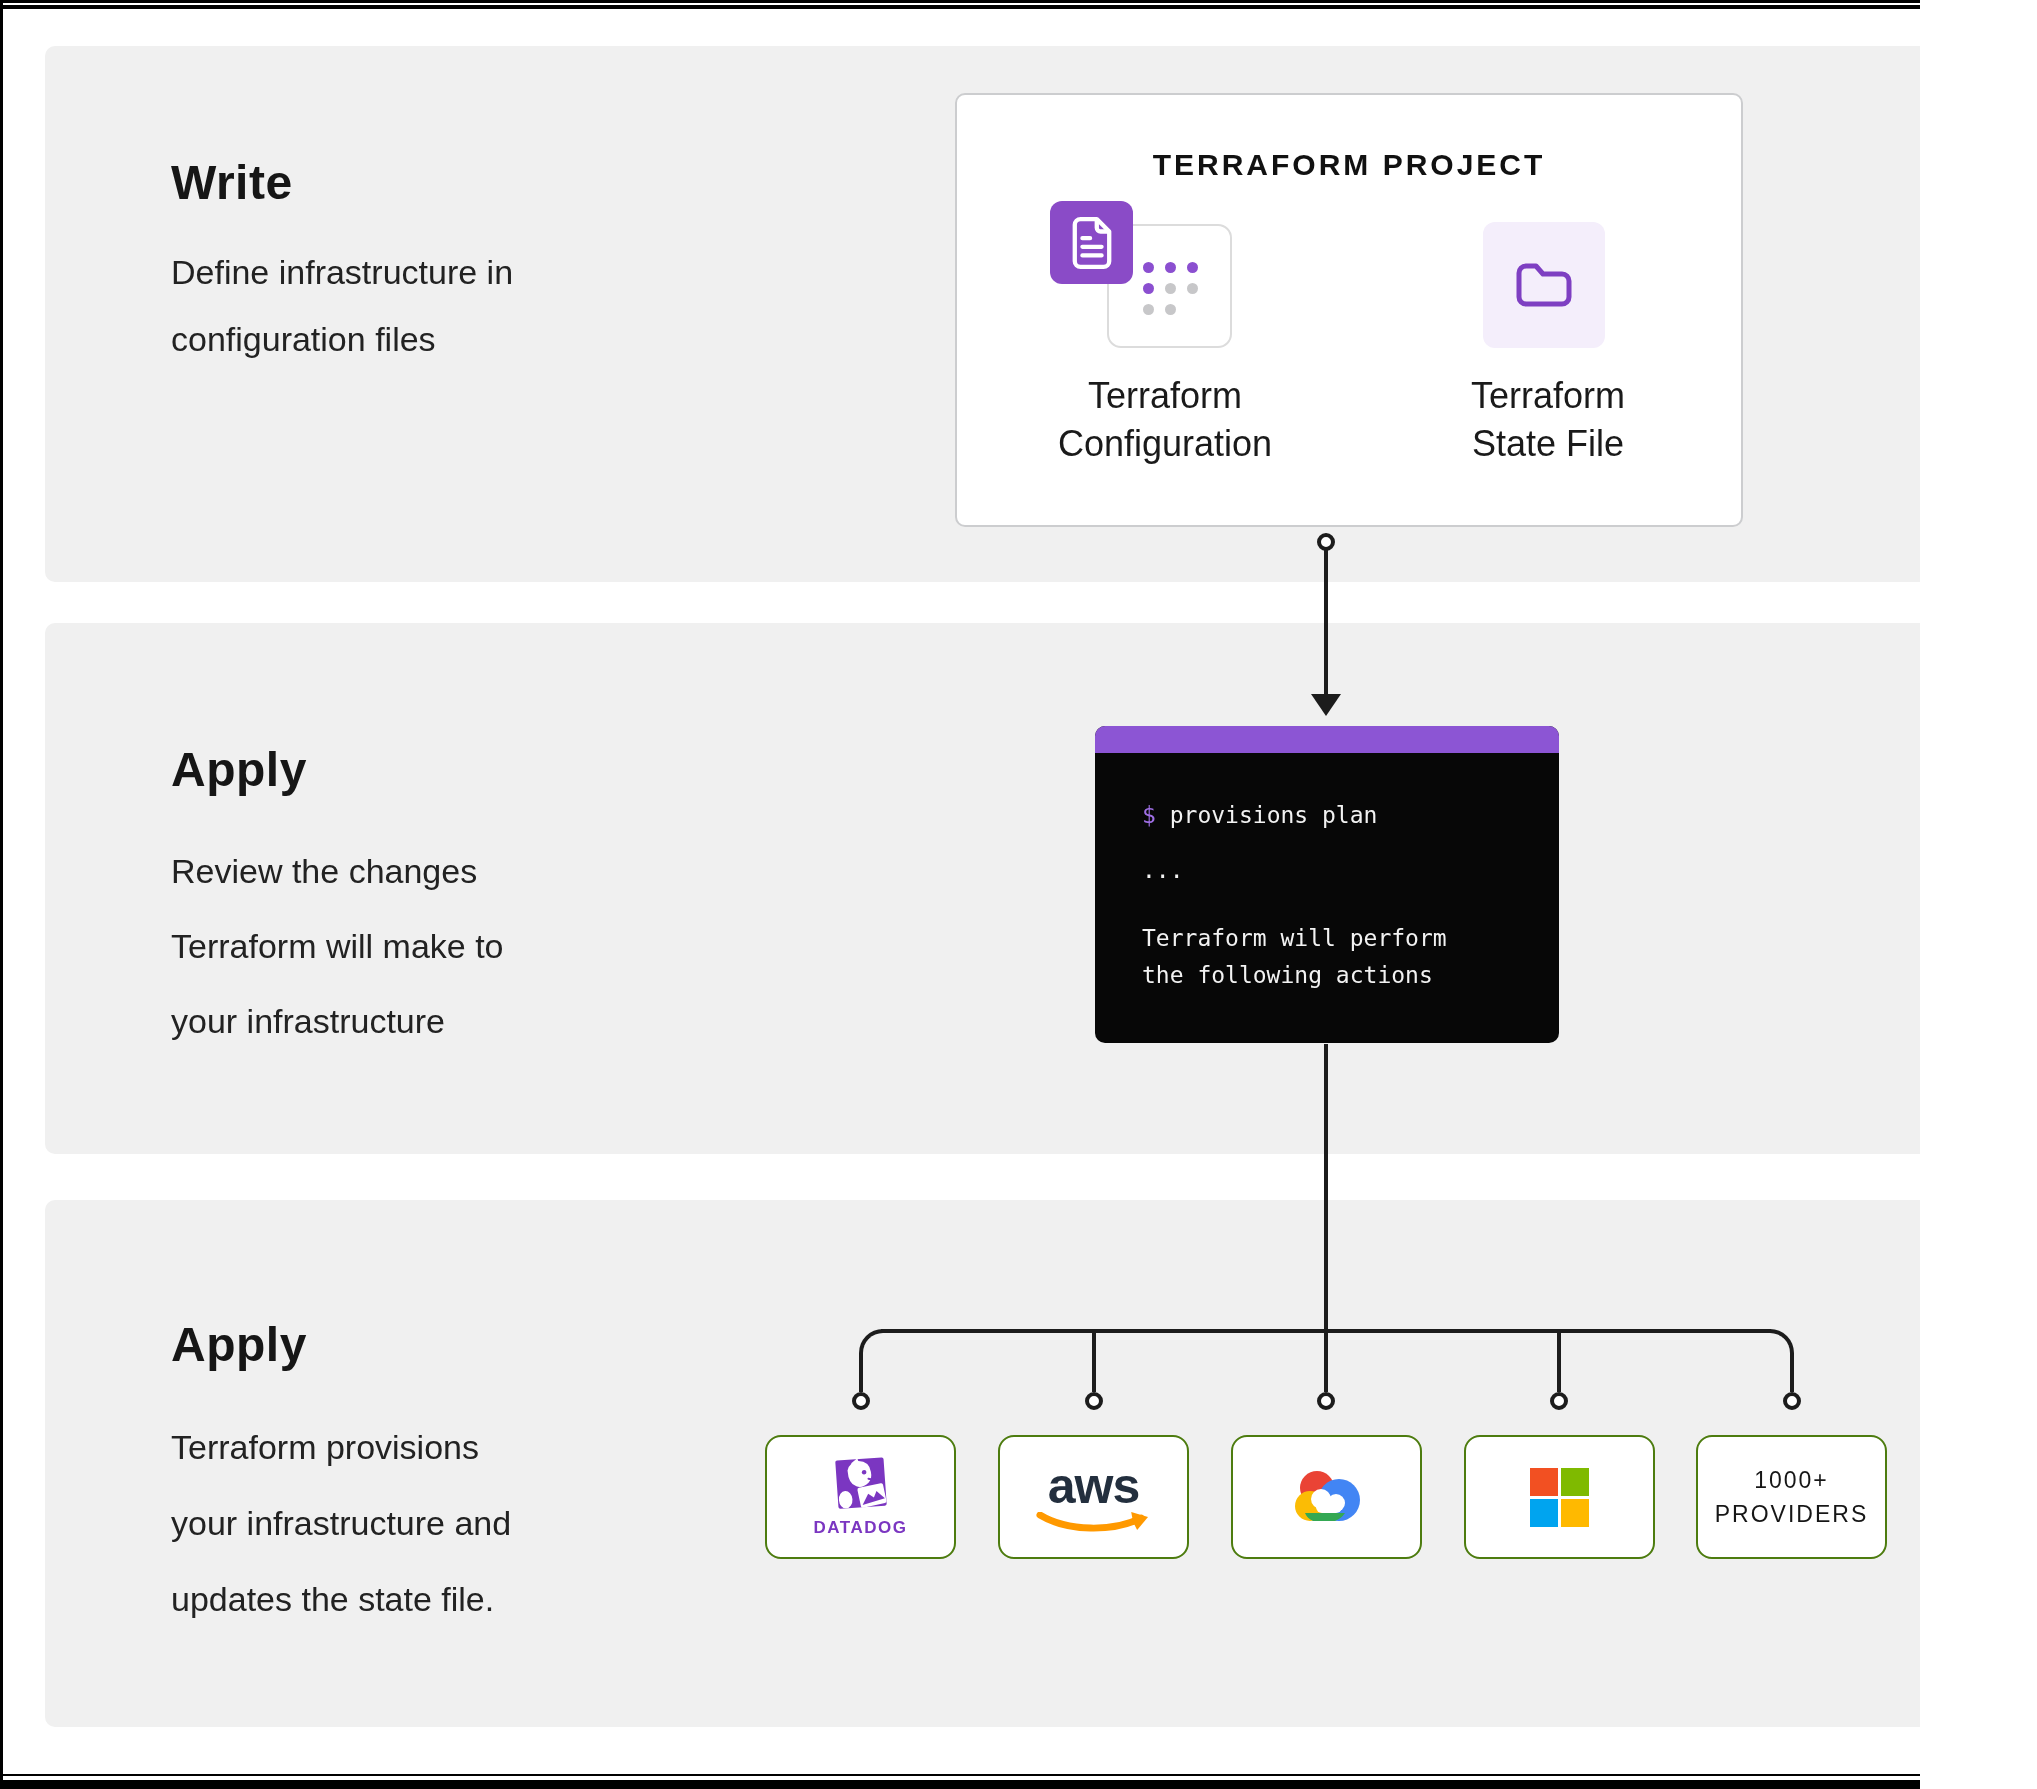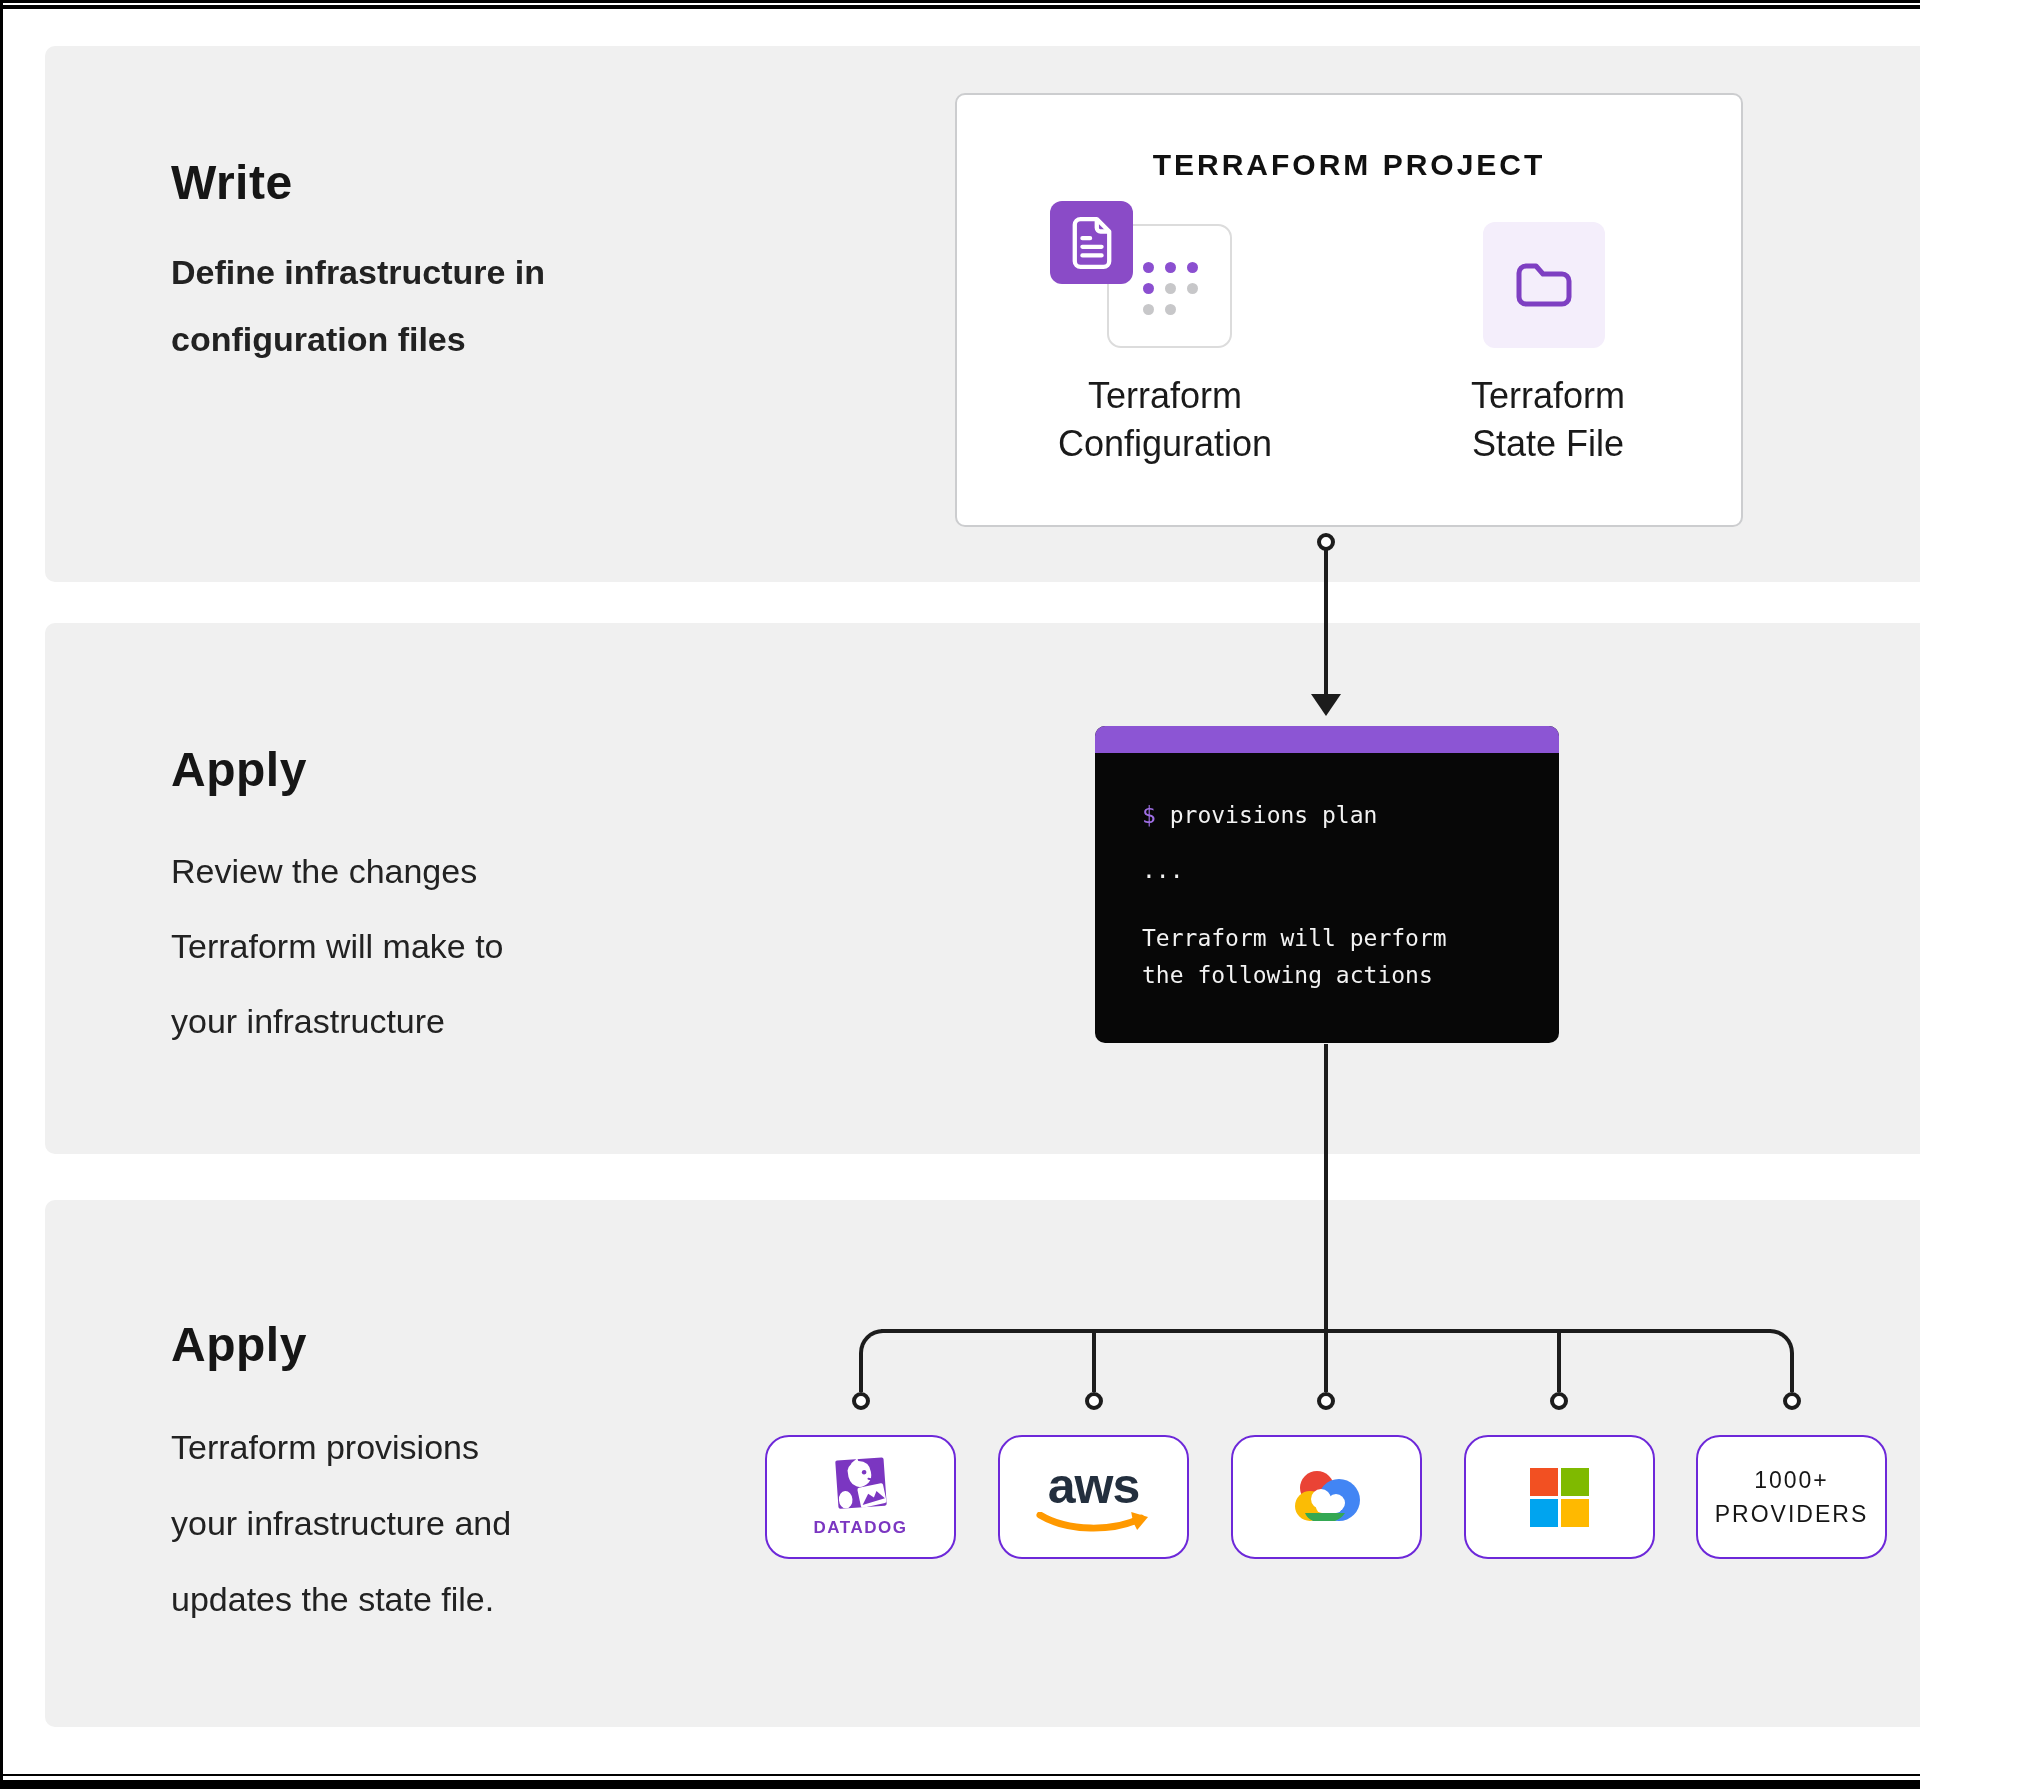--- a/index.html
+++ b/index.html
@@ -19,21 +19,21 @@
   #band-plan{top:623px;height:531px;}
   #band-apply{top:1200px;height:527px;}
 
   .section-heading{position:absolute;left:171px;font-size:48px;font-weight:600;
     line-height:52px;color:#161616;letter-spacing:0.5px;}
   #write-heading{top:157px;}
   #plan-heading{top:744px;}
   #apply-heading{top:1319px;}
 
   .section-body{position:absolute;left:171px;font-size:34px;font-weight:400;color:#222;}
-  #write-body{top:239px;line-height:67px;font-weight:bold;}
+  #write-body{top:239px;line-height:67px;}
   #plan-body{top:834px;line-height:75px;}
   #apply-body{top:1409px;line-height:76px;}
 
   
   #project-card{position:absolute;left:955px;top:93px;width:788px;height:434px;
     background:#fff;border:2px solid #cccdcf;border-radius:10px;box-sizing:border-box;}
   #project-card-title{position:absolute;left:955px;top:148px;width:788px;text-align:center;
     font-size:30px;font-weight:700;letter-spacing:3px;color:#111;}
   #config-grid-card{position:absolute;left:1107px;top:224px;width:125px;height:124px;
     background:#fff;border:2px solid #dcdcdc;border-radius:14px;box-sizing:border-box;}
@@ -65,21 +65,21 @@
   #terminal{position:absolute;left:1095px;top:726px;width:464px;height:317px;
     border-radius:10px;overflow:hidden;background:#070707;}
   #terminal-titlebar{position:absolute;left:0;top:0;width:464px;height:27px;background:#8c55d4;}
   .term-line{position:absolute;left:47px;font-family:"DejaVu Sans Mono", monospace;
     font-size:23px;color:#f2f2f2;white-space:pre;}
   #term-line1{top:76px;} #term-line2{top:131px;} #term-line3{top:199px;} #term-line4{top:236px;}
   #term-prompt{color:#9f6fe4;}
 
   
   .provider-card{position:absolute;top:1435px;width:191px;height:124px;background:#fff;
-    border:2px solid #6d28d9;border-radius:24px;box-sizing:border-box;}
+    border:2px solid #4d7c0f;border-radius:16px;box-sizing:border-box;}
   #provider-datadog{left:765px;} #provider-aws{left:998px;} #provider-gcp{left:1231px;}
   #provider-microsoft{left:1464px;} #provider-more{left:1696px;}
   .provider-inner{position:absolute;left:0;top:0;width:100%;height:100%;
     display:flex;flex-direction:column;align-items:center;justify-content:center;}
   #datadog-wordmark{font-size:17px;font-weight:700;letter-spacing:1.5px;color:#7b36c1;margin-top:2px;text-align:right;}
   #aws-wordmark{font-size:50px;font-weight:700;line-height:40px;color:#232f3e;letter-spacing:-1px;margin-top:8px;}
   #ms-grid{display:grid;grid-template-columns:28px 28px;grid-template-rows:28px 28px;gap:3px;}
   .ms-sq{width:28px;height:28px;}
   #more-text{text-align:center;font-size:23px;font-weight:500;letter-spacing:2px;
     line-height:34px;color:#161616;}

